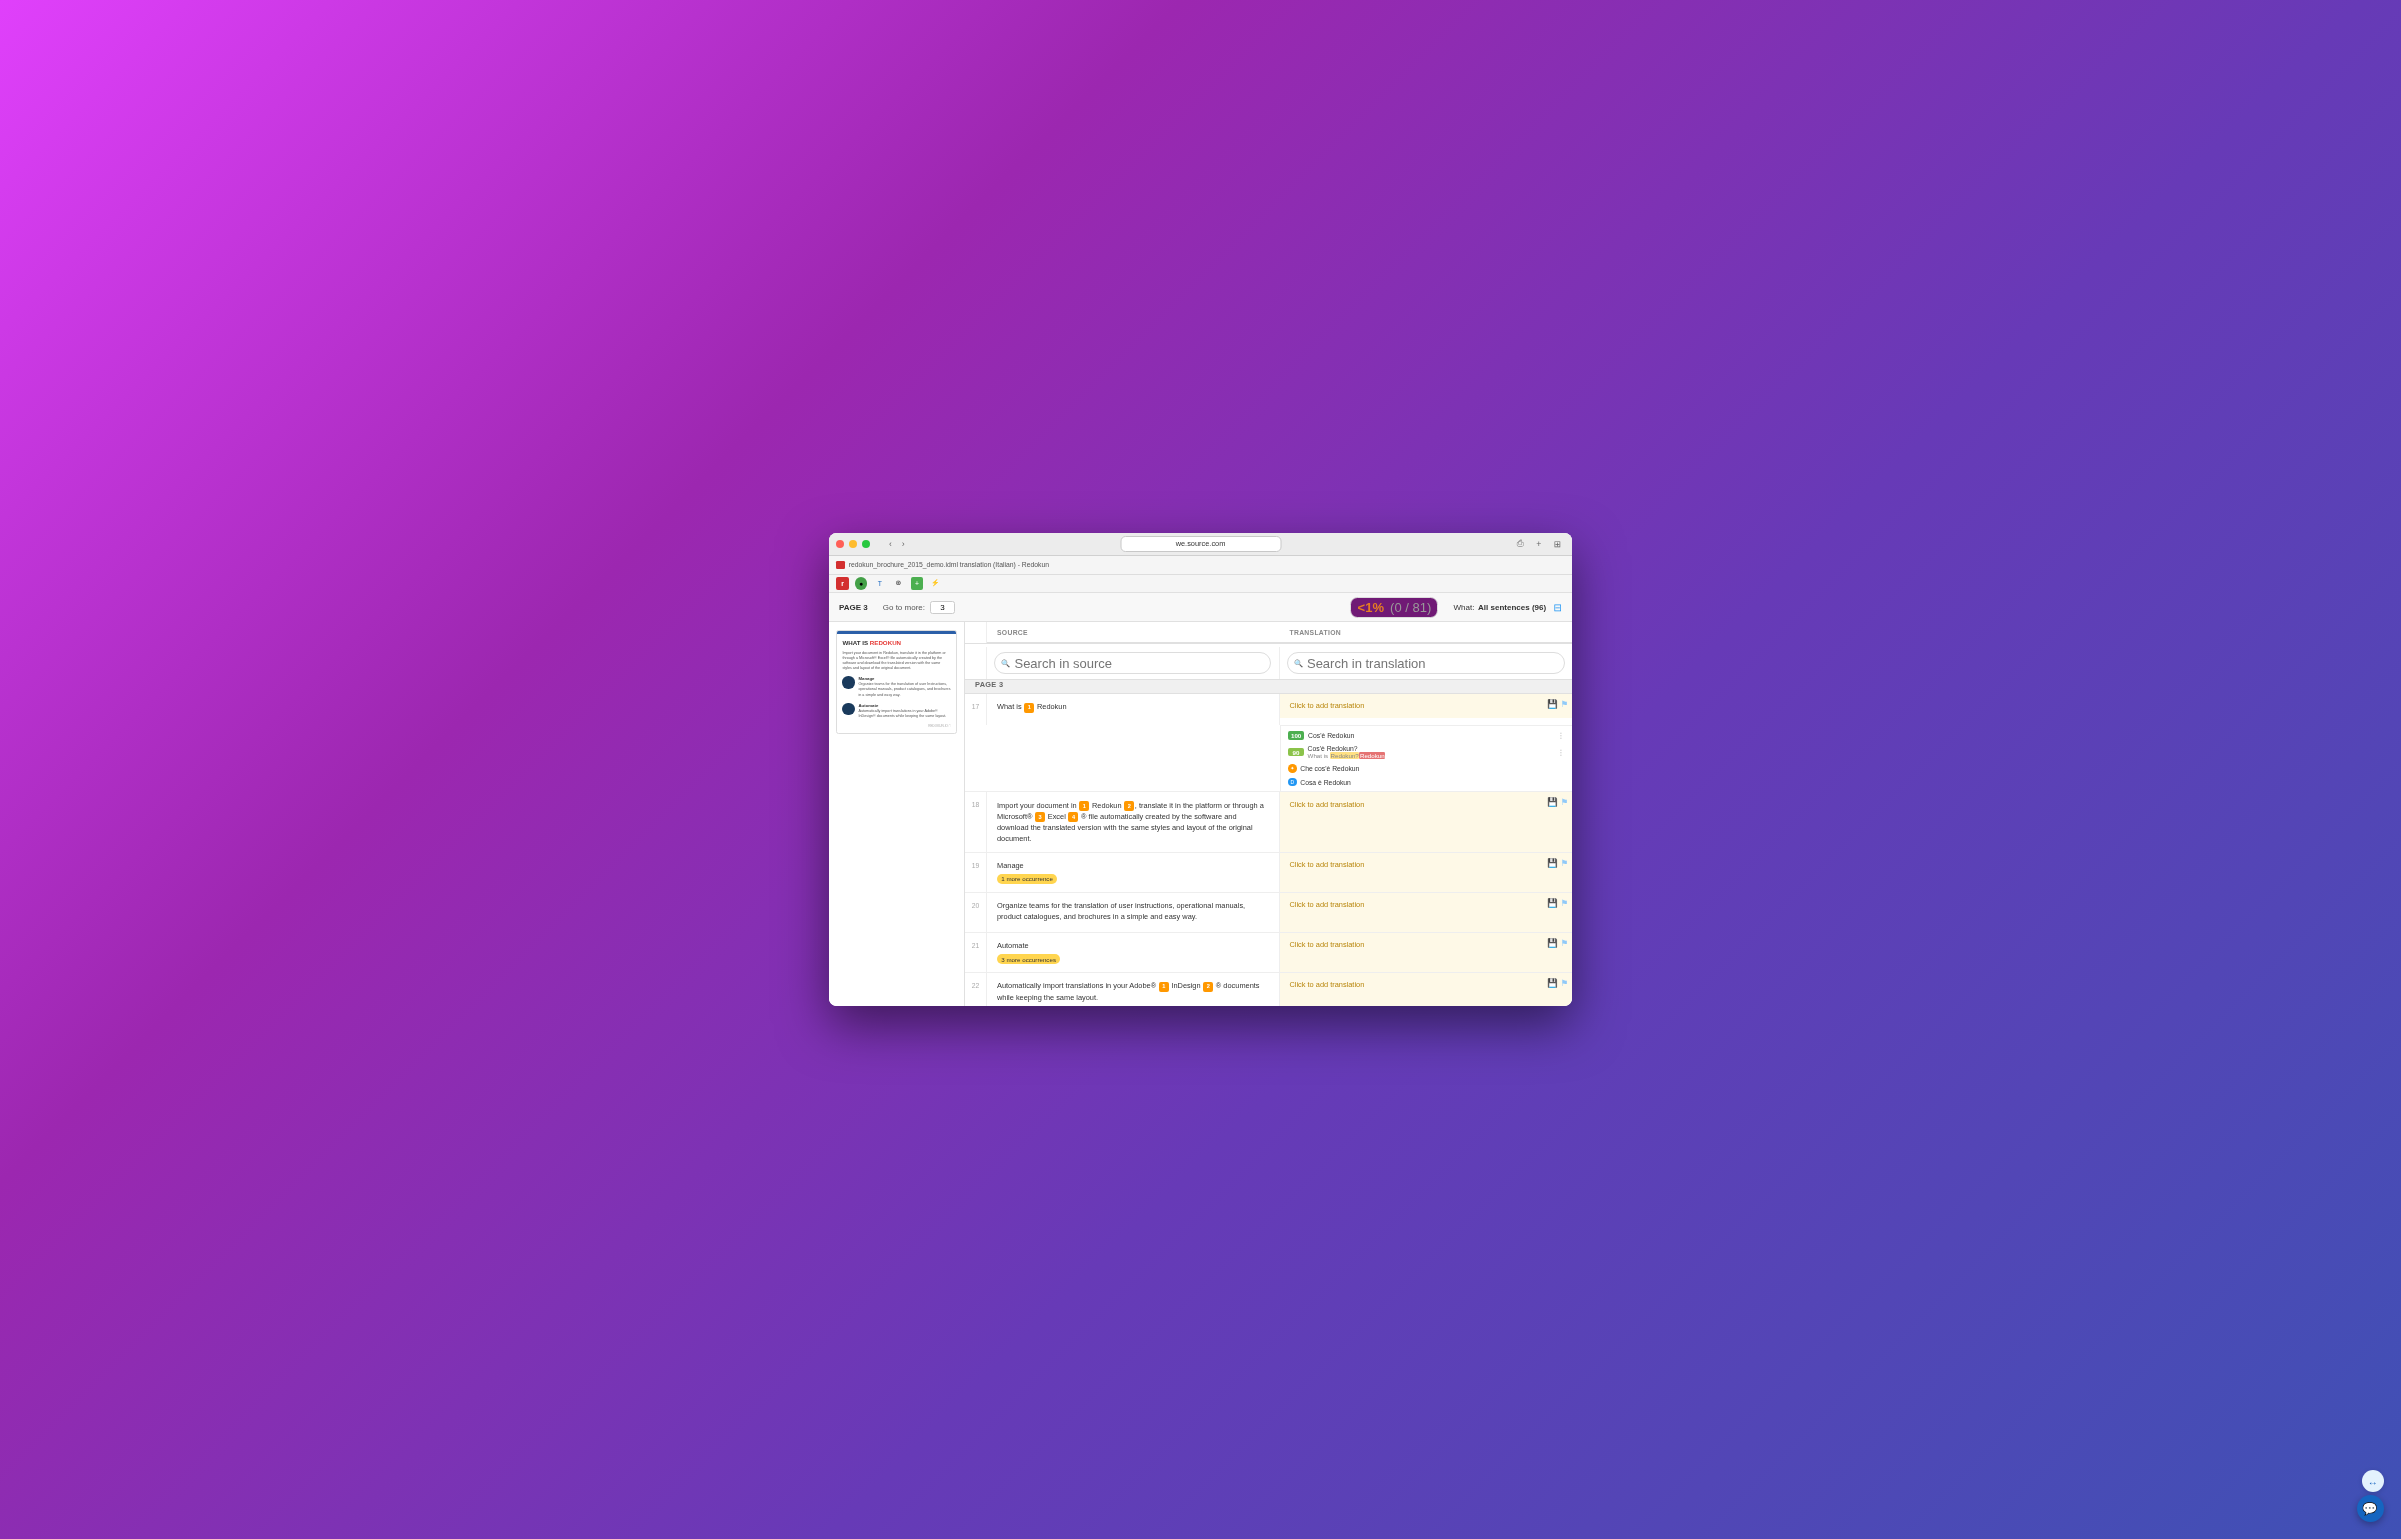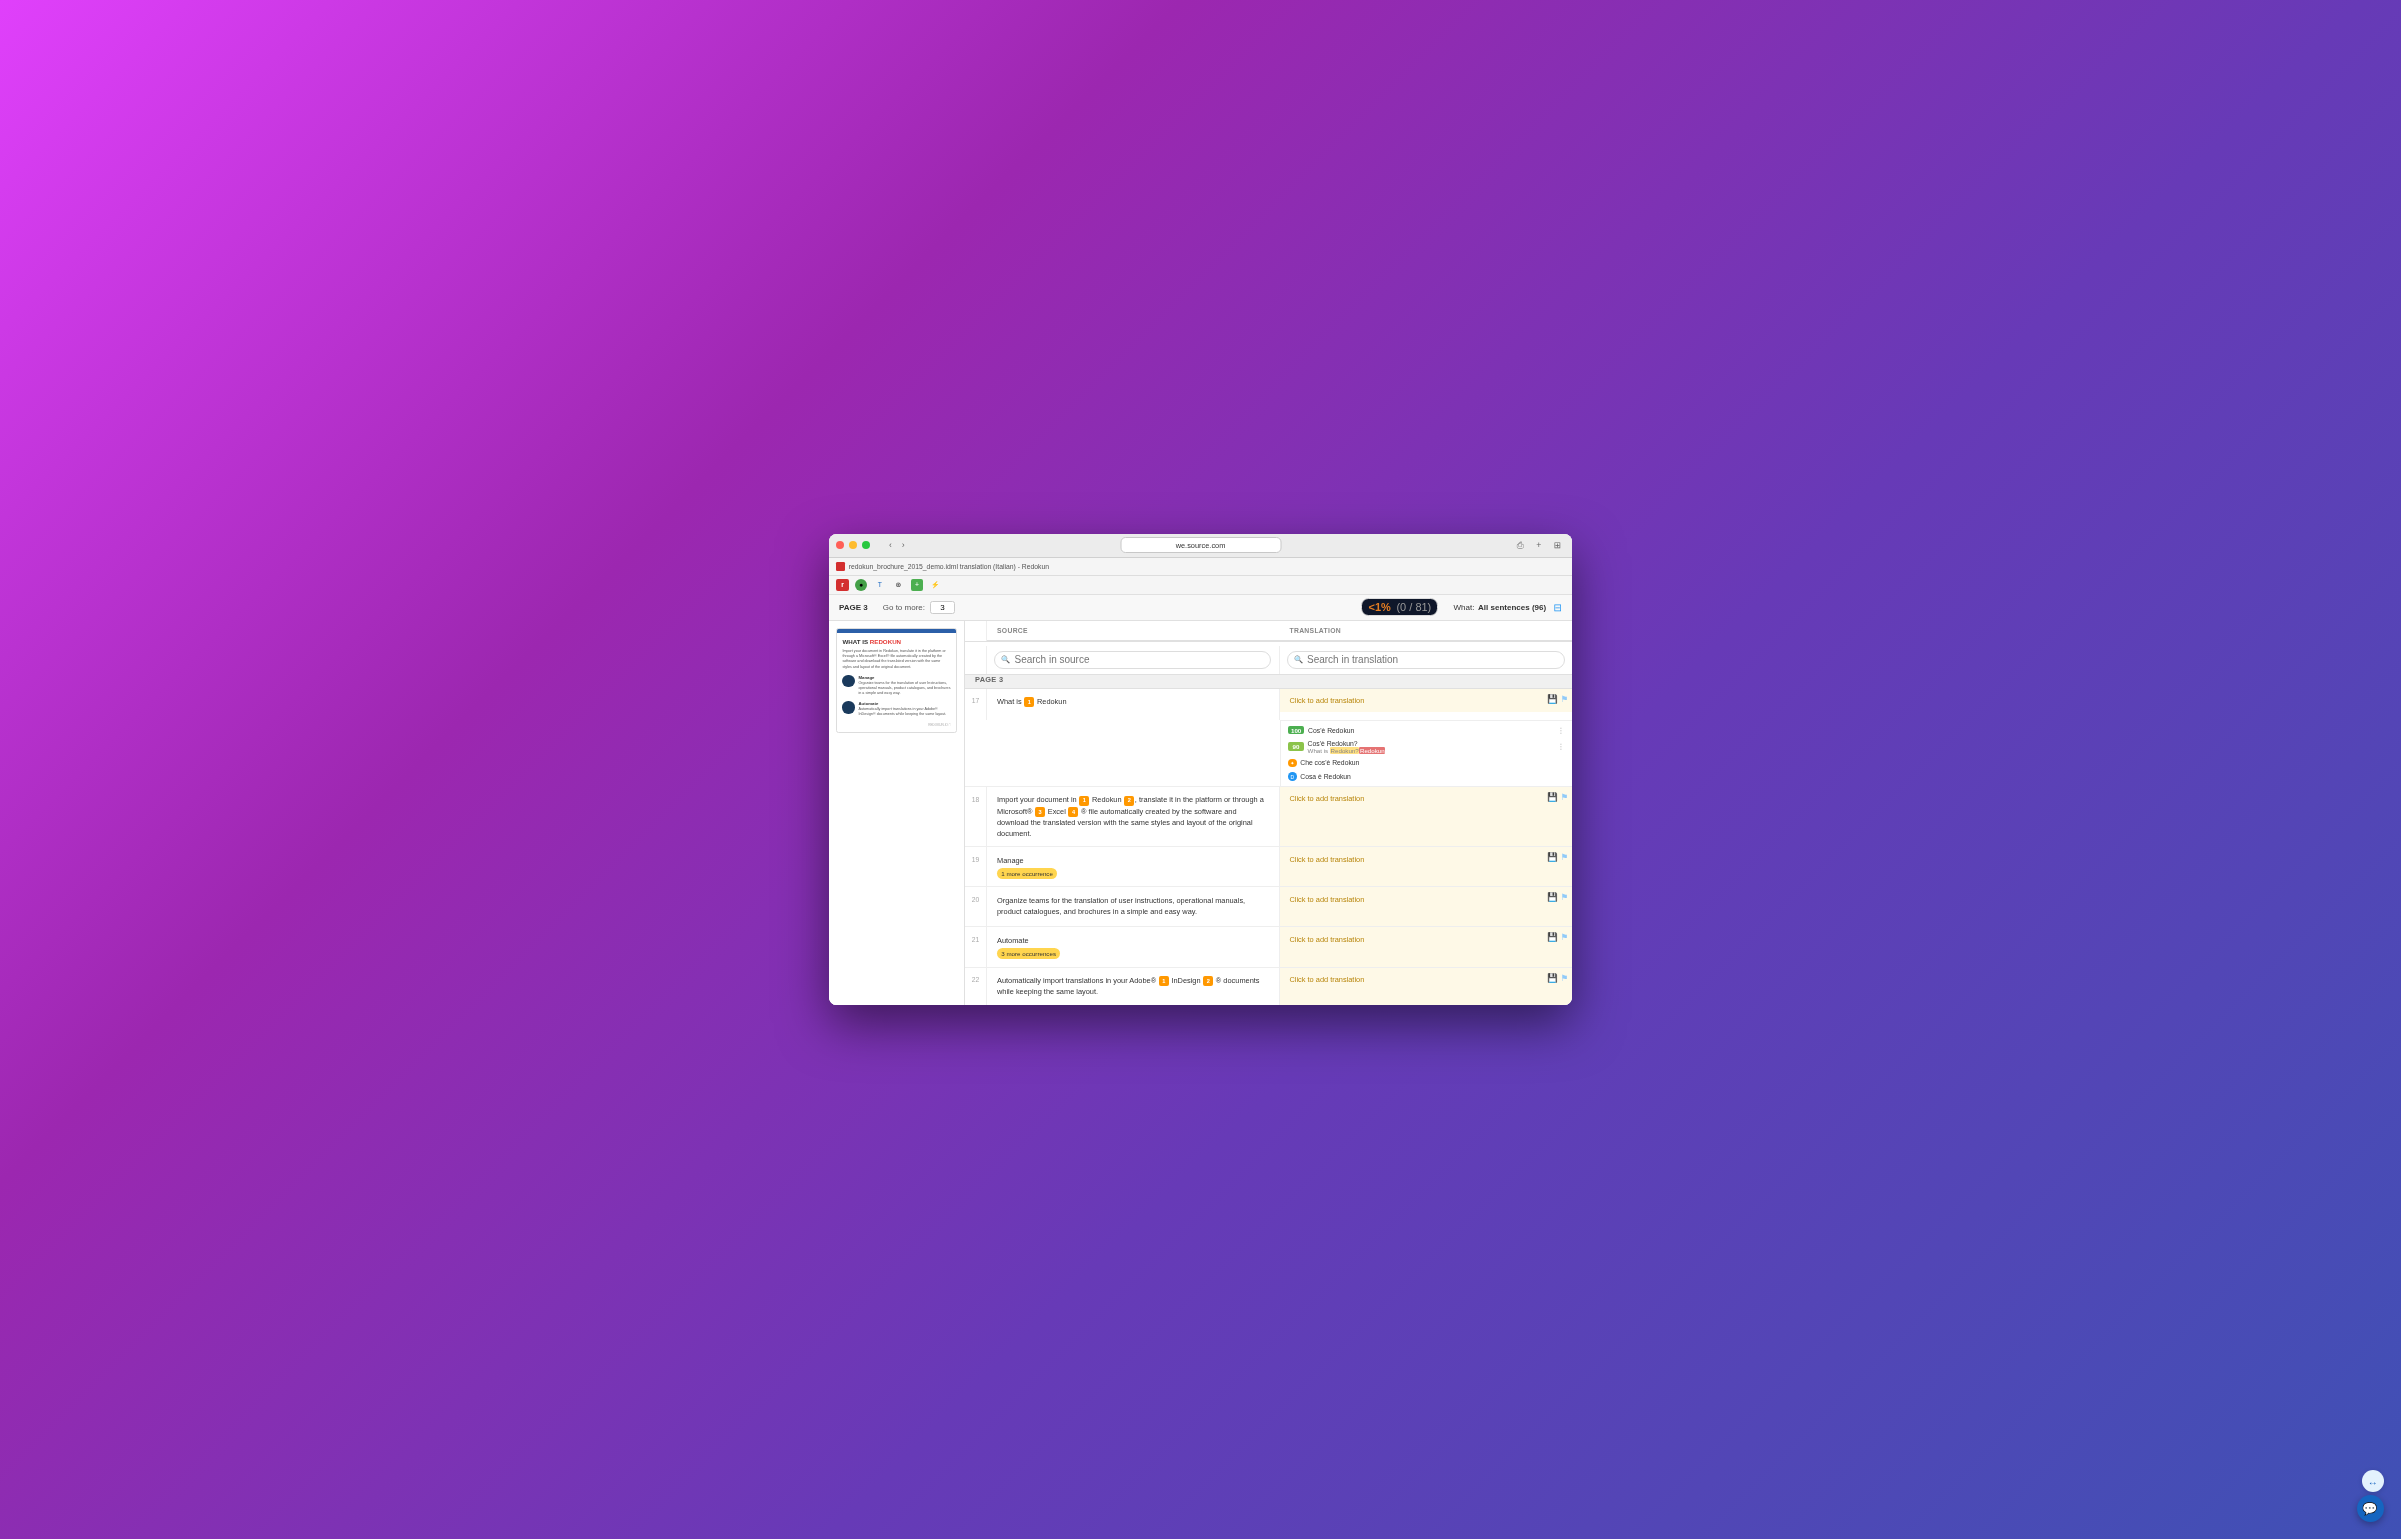--- a/index.html
+++ b/index.html
@@ -94,25 +94,25 @@
     }
     .page-input {
       border: 0.6px solid #ccc;
       border-radius: 2.5px;
       padding: 1.2px 5px;
       font-size: 8px;
       width: 25px;
       text-align: center;
     }
     .progress-badge {
-      background: #0f172a;
+      background: #701a75;
       border: 0.6px solid #ddd;
       border-radius: 7.4px;
       padding: 1.9px 6.2px;
-      font-size: 11px;
+      font-size: 13px;
       color: #e67e22;
       font-weight: 600;
       margin-left: auto;
     }
     .show-control {
       display: flex;
       align-items: center;
       gap: 3.7px;
       font-size: 8px;
       color: #333;
@@ -203,21 +203,21 @@
       gap: 3.7px;
       border: 0.6px solid #ddd;
       border-radius: 12.4px;
       padding: 2.5px 6.2px;
       background: #fff;
     }
     .search-icon { color: #aaa; font-size: 7.4px; }
     .search-input {
       border: none;
       outline: none;
-      font-size: 10px;
+      font-size: 13px;
       color: #888;
       width: 100%;
       background: transparent;
     }
     
     .page-divider {
       background: #f0f0f0;
       padding: 3.7px 10px;
       font-size: 7.4px;
       font-weight: 700;

